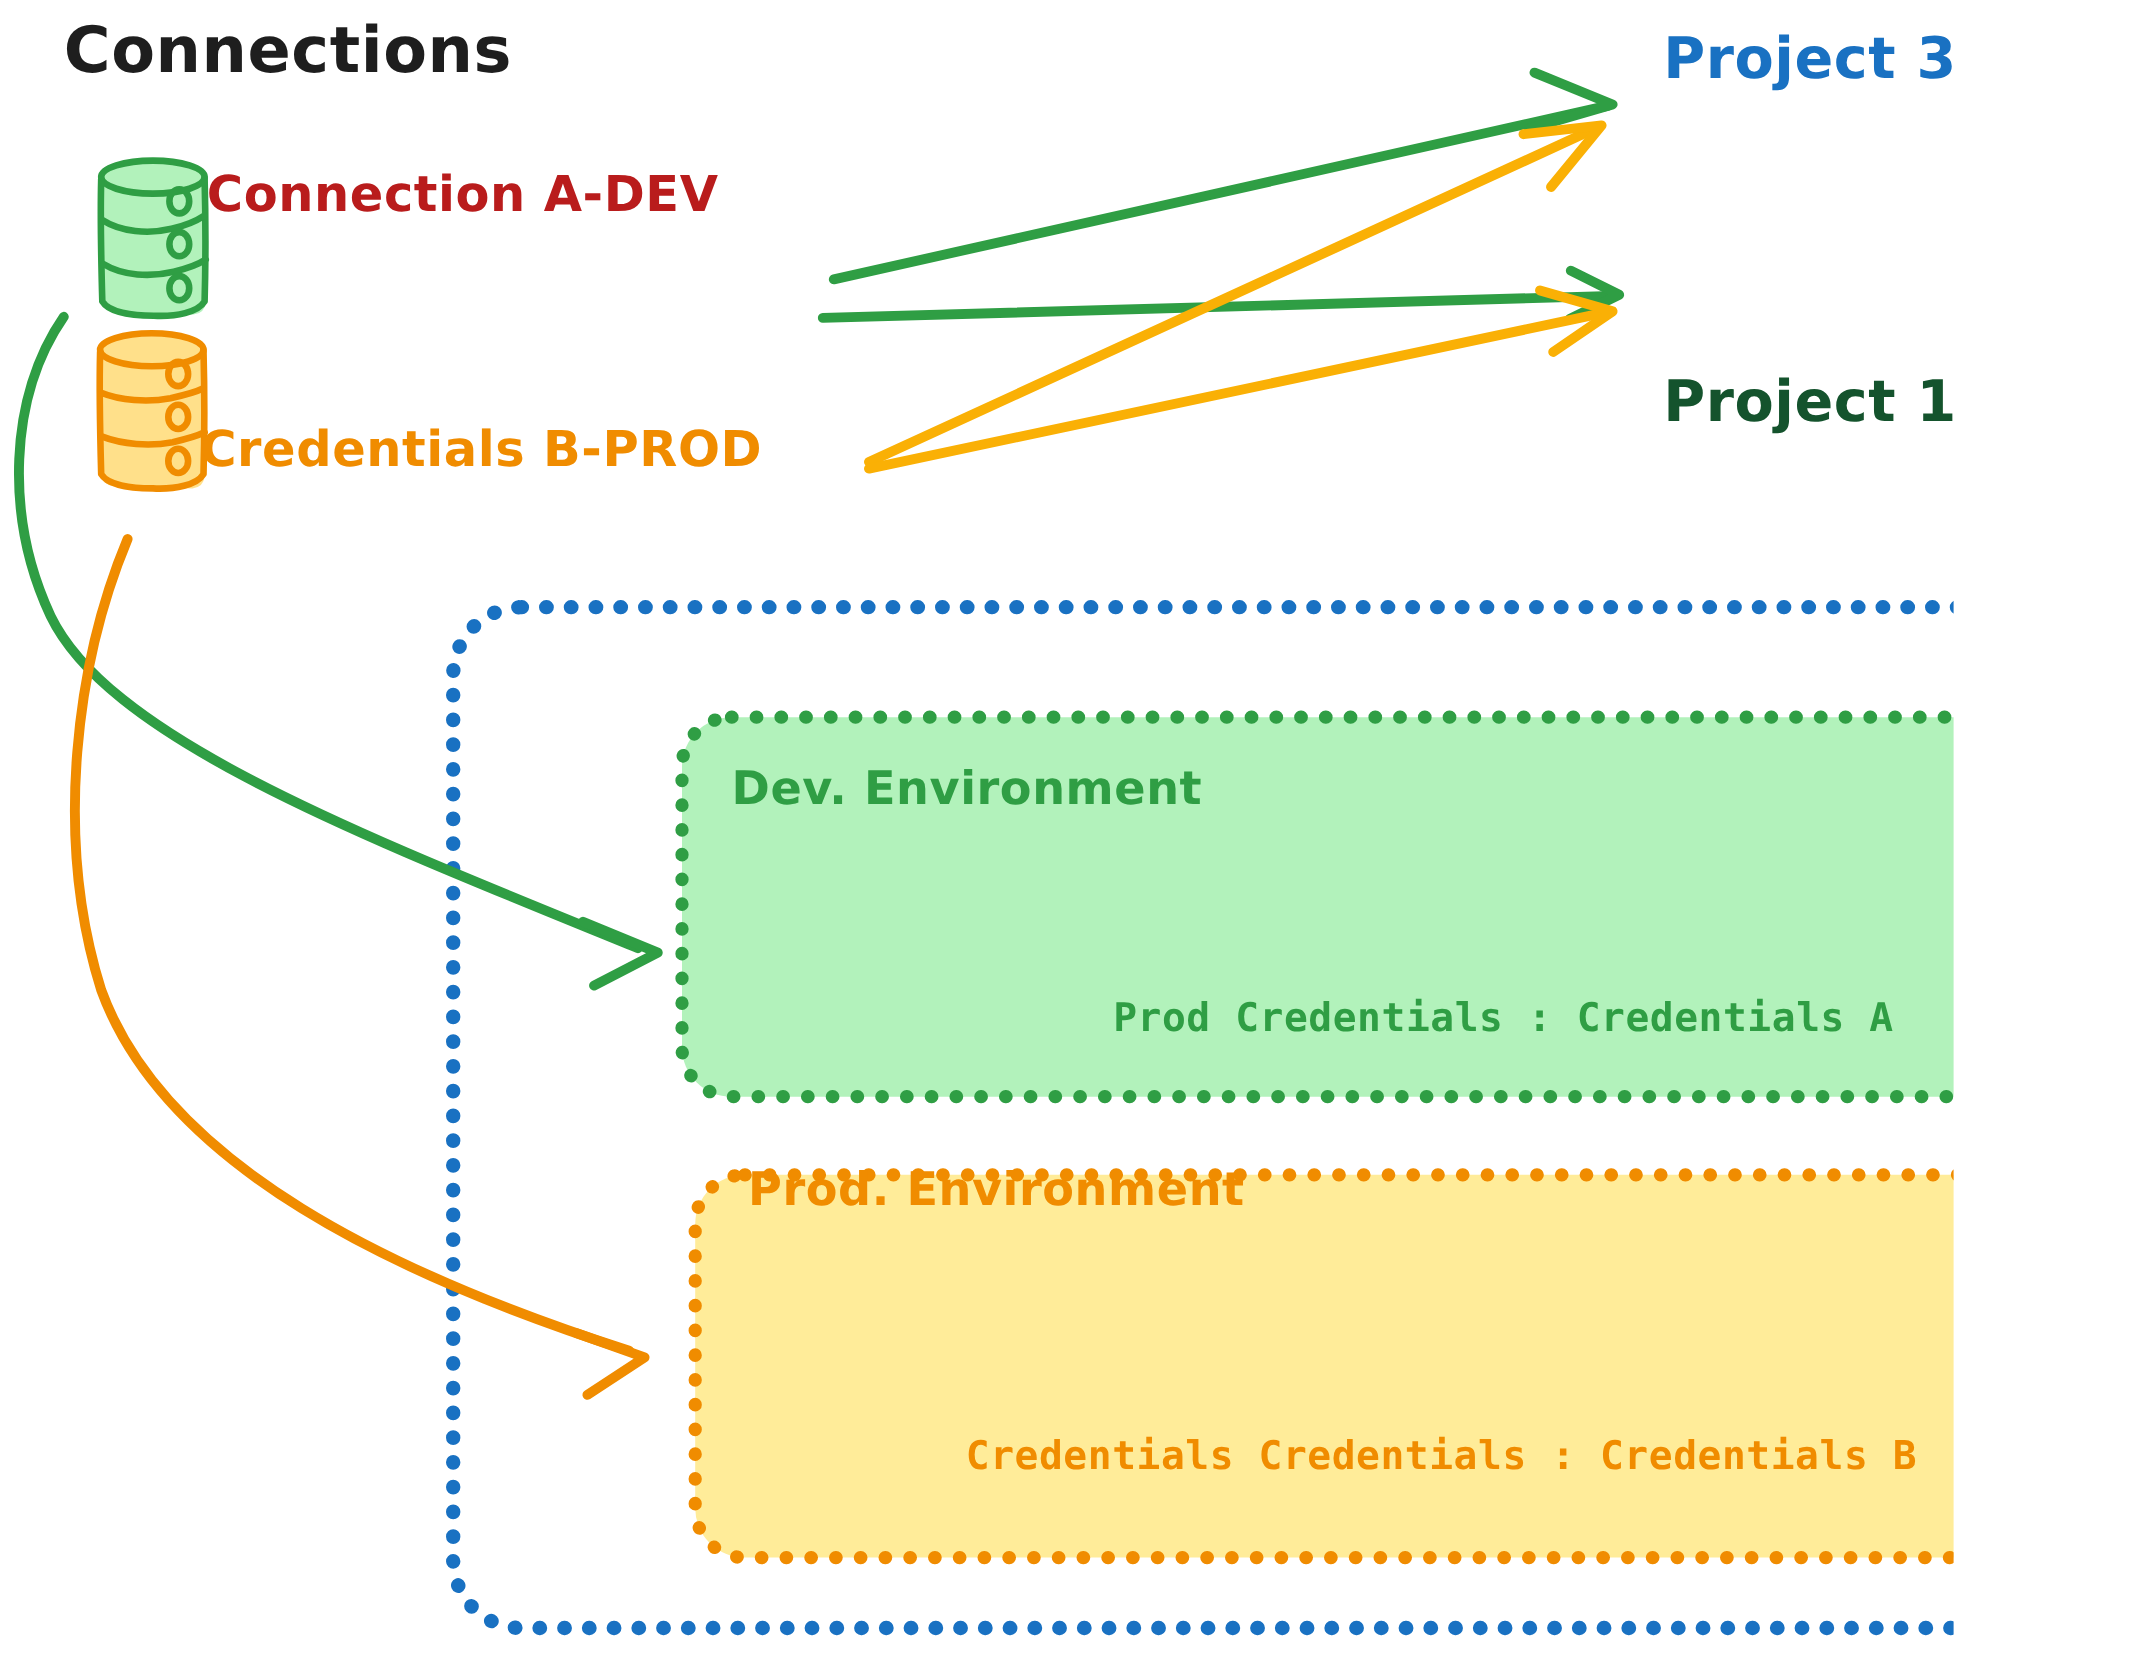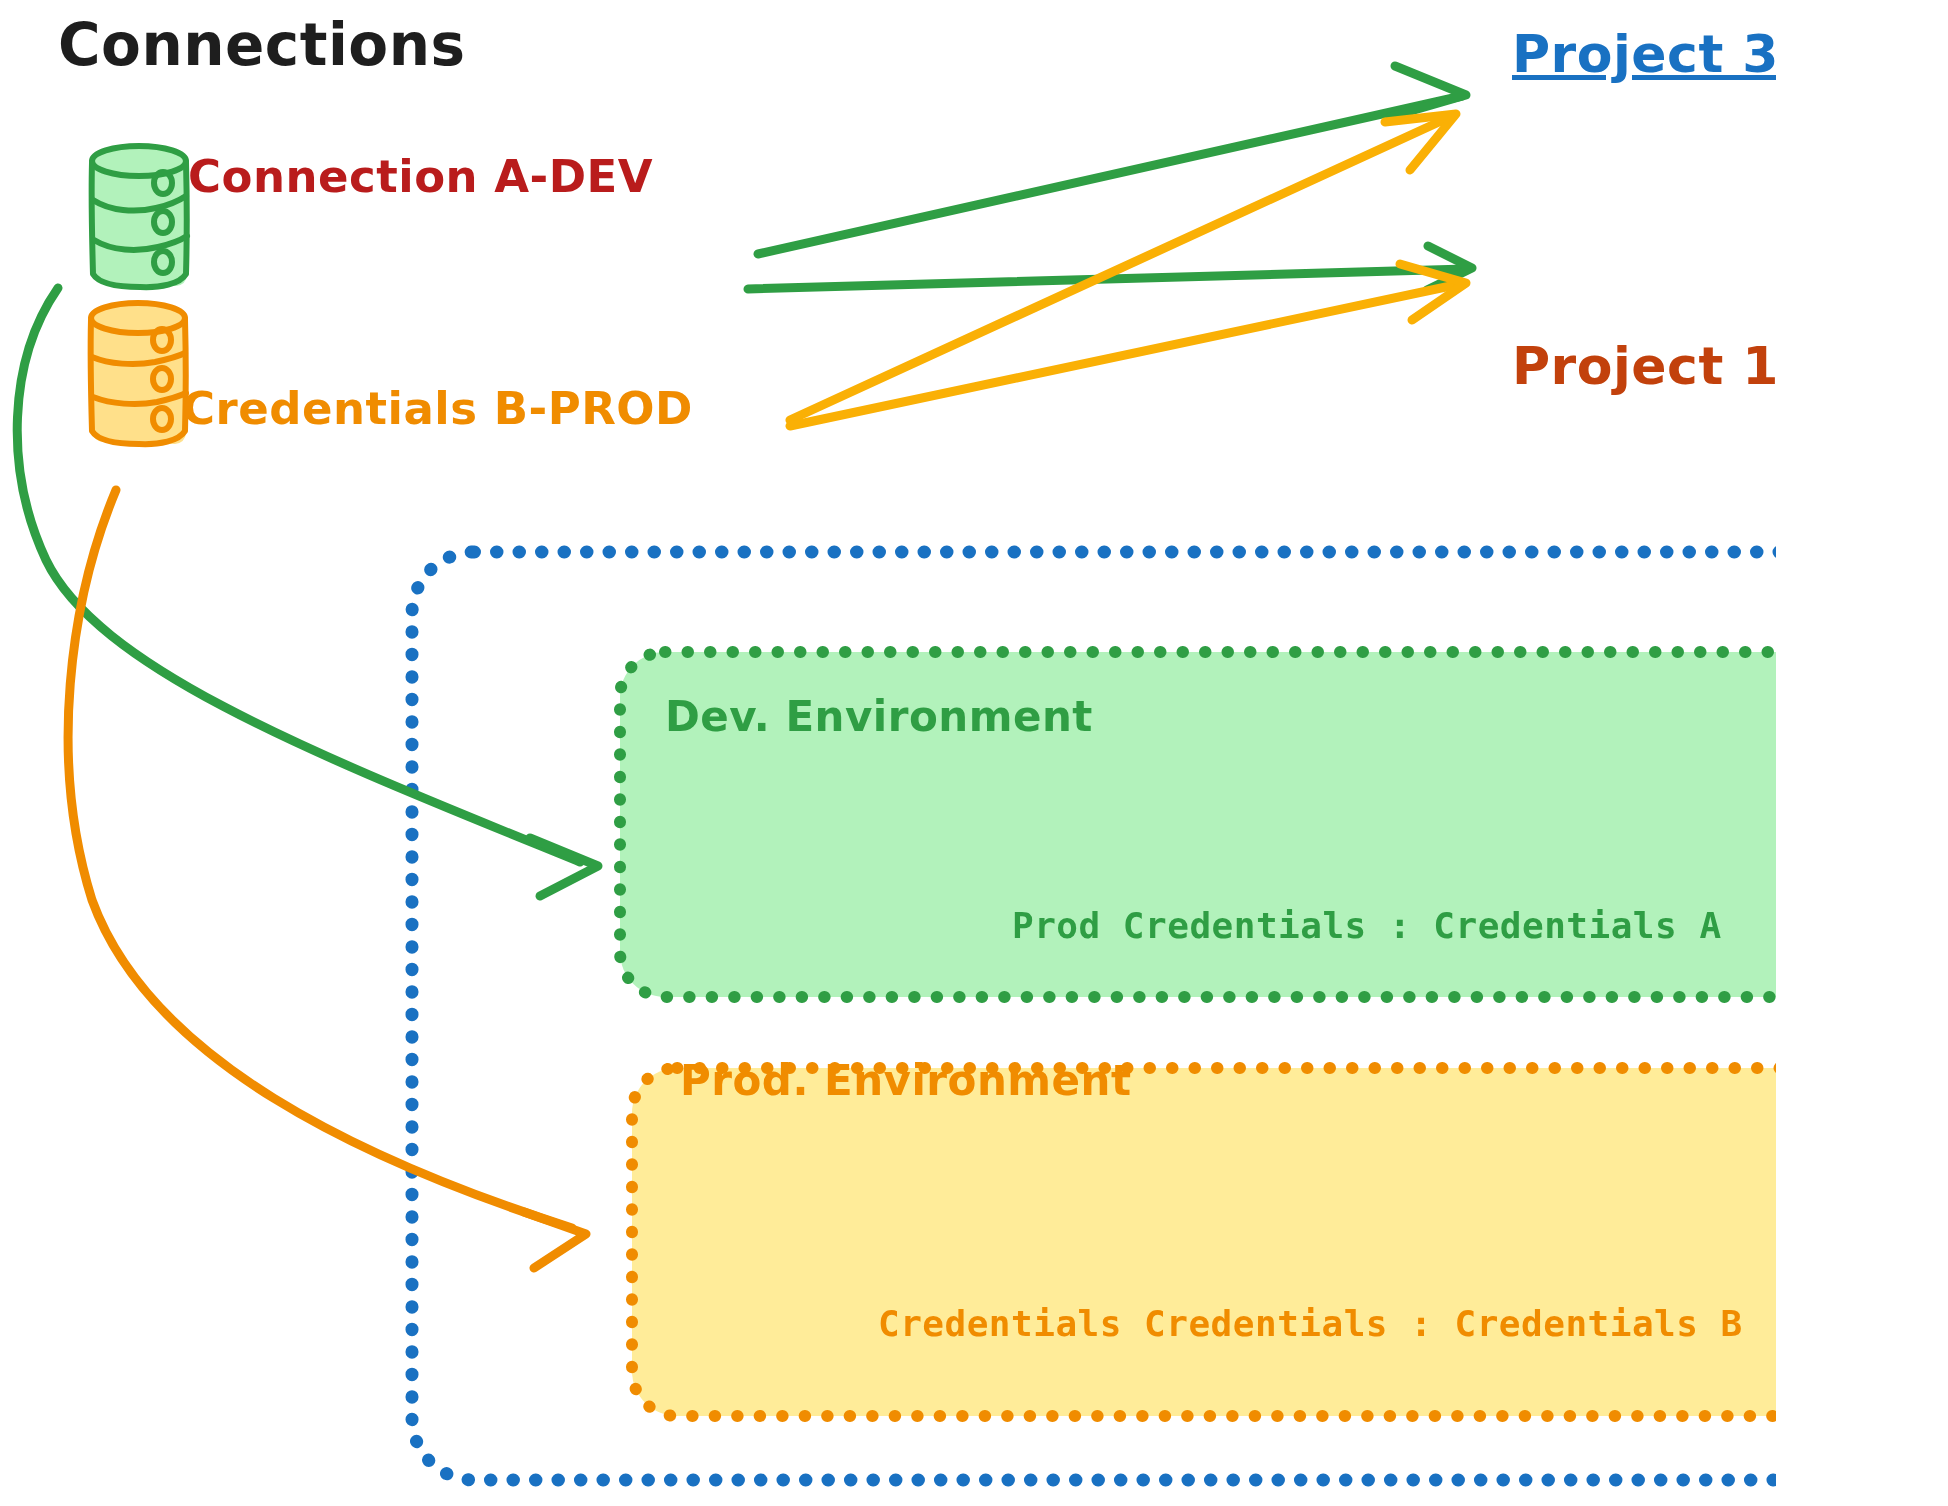--- a/index.html
+++ b/index.html
@@ -55,33 +55,32 @@
     left: 182px;
     top: 386px;
     font-size: 45px;
     color: #f08c00;
   }
   #project3-label {
     left: 1512px;
     top: 28px;
     font-size: 52px;
     color: #1971c2;
-    text-decoration: underline;
   }
   #project2-label {
     left: 1512px;
     top: 176px;
     font-size: 52px;
     color: #1971c2;
   }
   #project1-label {
     left: 1512px;
     top: 340px;
     font-size: 52px;
-    color: #c2410c;
+    color: #14532d;
   }
   #dev-env-label {
     left: 665px;
     top: 696px;
     font-size: 42px;
     color: #2f9e44;
   }
   #prod-env-label {
     left: 680px;
     top: 1060px;

